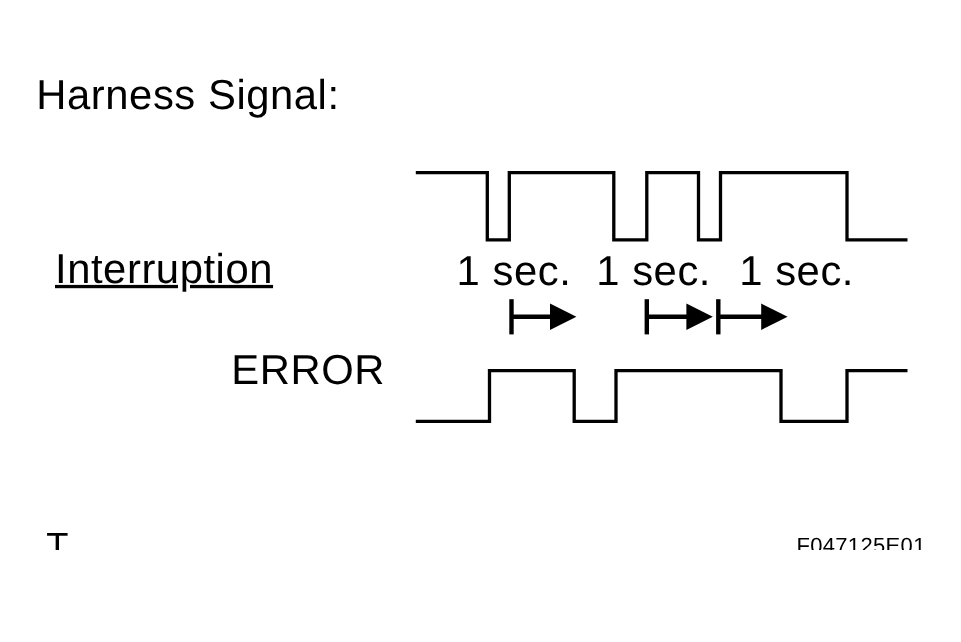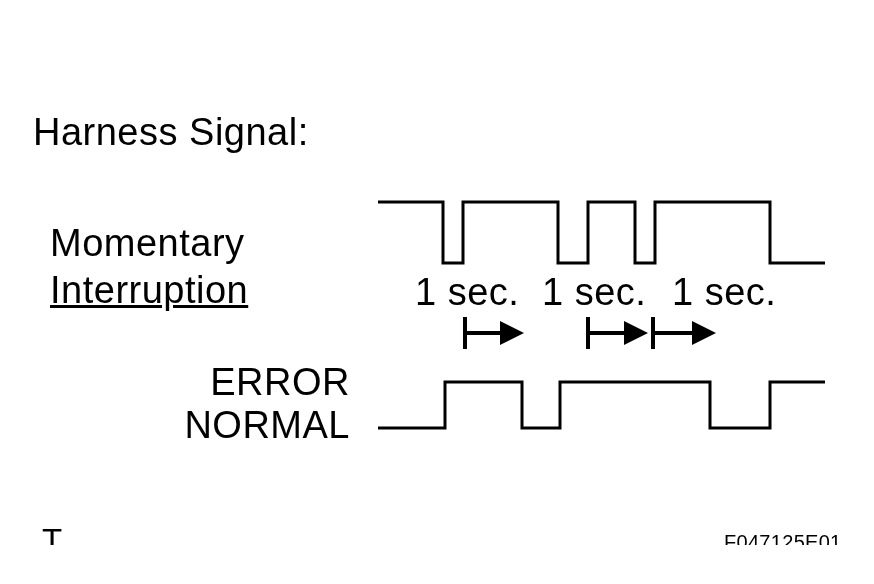--- a/index.html
+++ b/index.html
@@ -5,21 +5,20 @@
   * { margin: 0; padding: 0; box-sizing: border-box; }
   html, body { background: #ffffff; }
   .canvas {
     position: relative;
     width: 874px;
     height: 500px;
     background: #ffffff;
     overflow: hidden;
     color: #000000;
     font-family: "Liberation Sans", "DejaVu Sans", sans-serif;
-    margin-top: 45px;
   }
   .lbl {
     position: absolute;
     font-size: 38px;
     line-height: 1.1;
     white-space: nowrap;
     letter-spacing: 0.5px;
     color: #000000;
   }
   .lbl.right { }
@@ -62,32 +61,30 @@
       <g>
         <line x1="653" y1="272" x2="653" y2="304" stroke="#000000" stroke-width="4"></line>
         <line x1="653" y1="288" x2="700" y2="288" stroke="#000000" stroke-width="4"></line>
         <polygon points="692,276 716,288 692,300" fill="#000000"></polygon>
       </g>
     </svg>
 
   <div class="lbl title-lbl">Harness Signal:</div>
 
 
-  <div class="lbl momentary-lbl">Momentary</div>
 
   <div class="lbl interruption-lbl">Interruption</div>
 
   <div class="lbl sec-lbl-1">1 sec.</div>
 
   <div class="lbl sec-lbl-2">1 sec.</div>
 
   <div class="lbl sec-lbl-3">1 sec.</div>
 
   <div class="lbl right error-lbl">ERROR</div>
 
-  <div class="lbl right normal-lbl">NORMAL</div>
 
 
   <div class="lbl trunc-lbl">T</div>
 
   <div class="lbl figcode-lbl">F047125E01</div>
 
 </div>
 
 </body></html>

